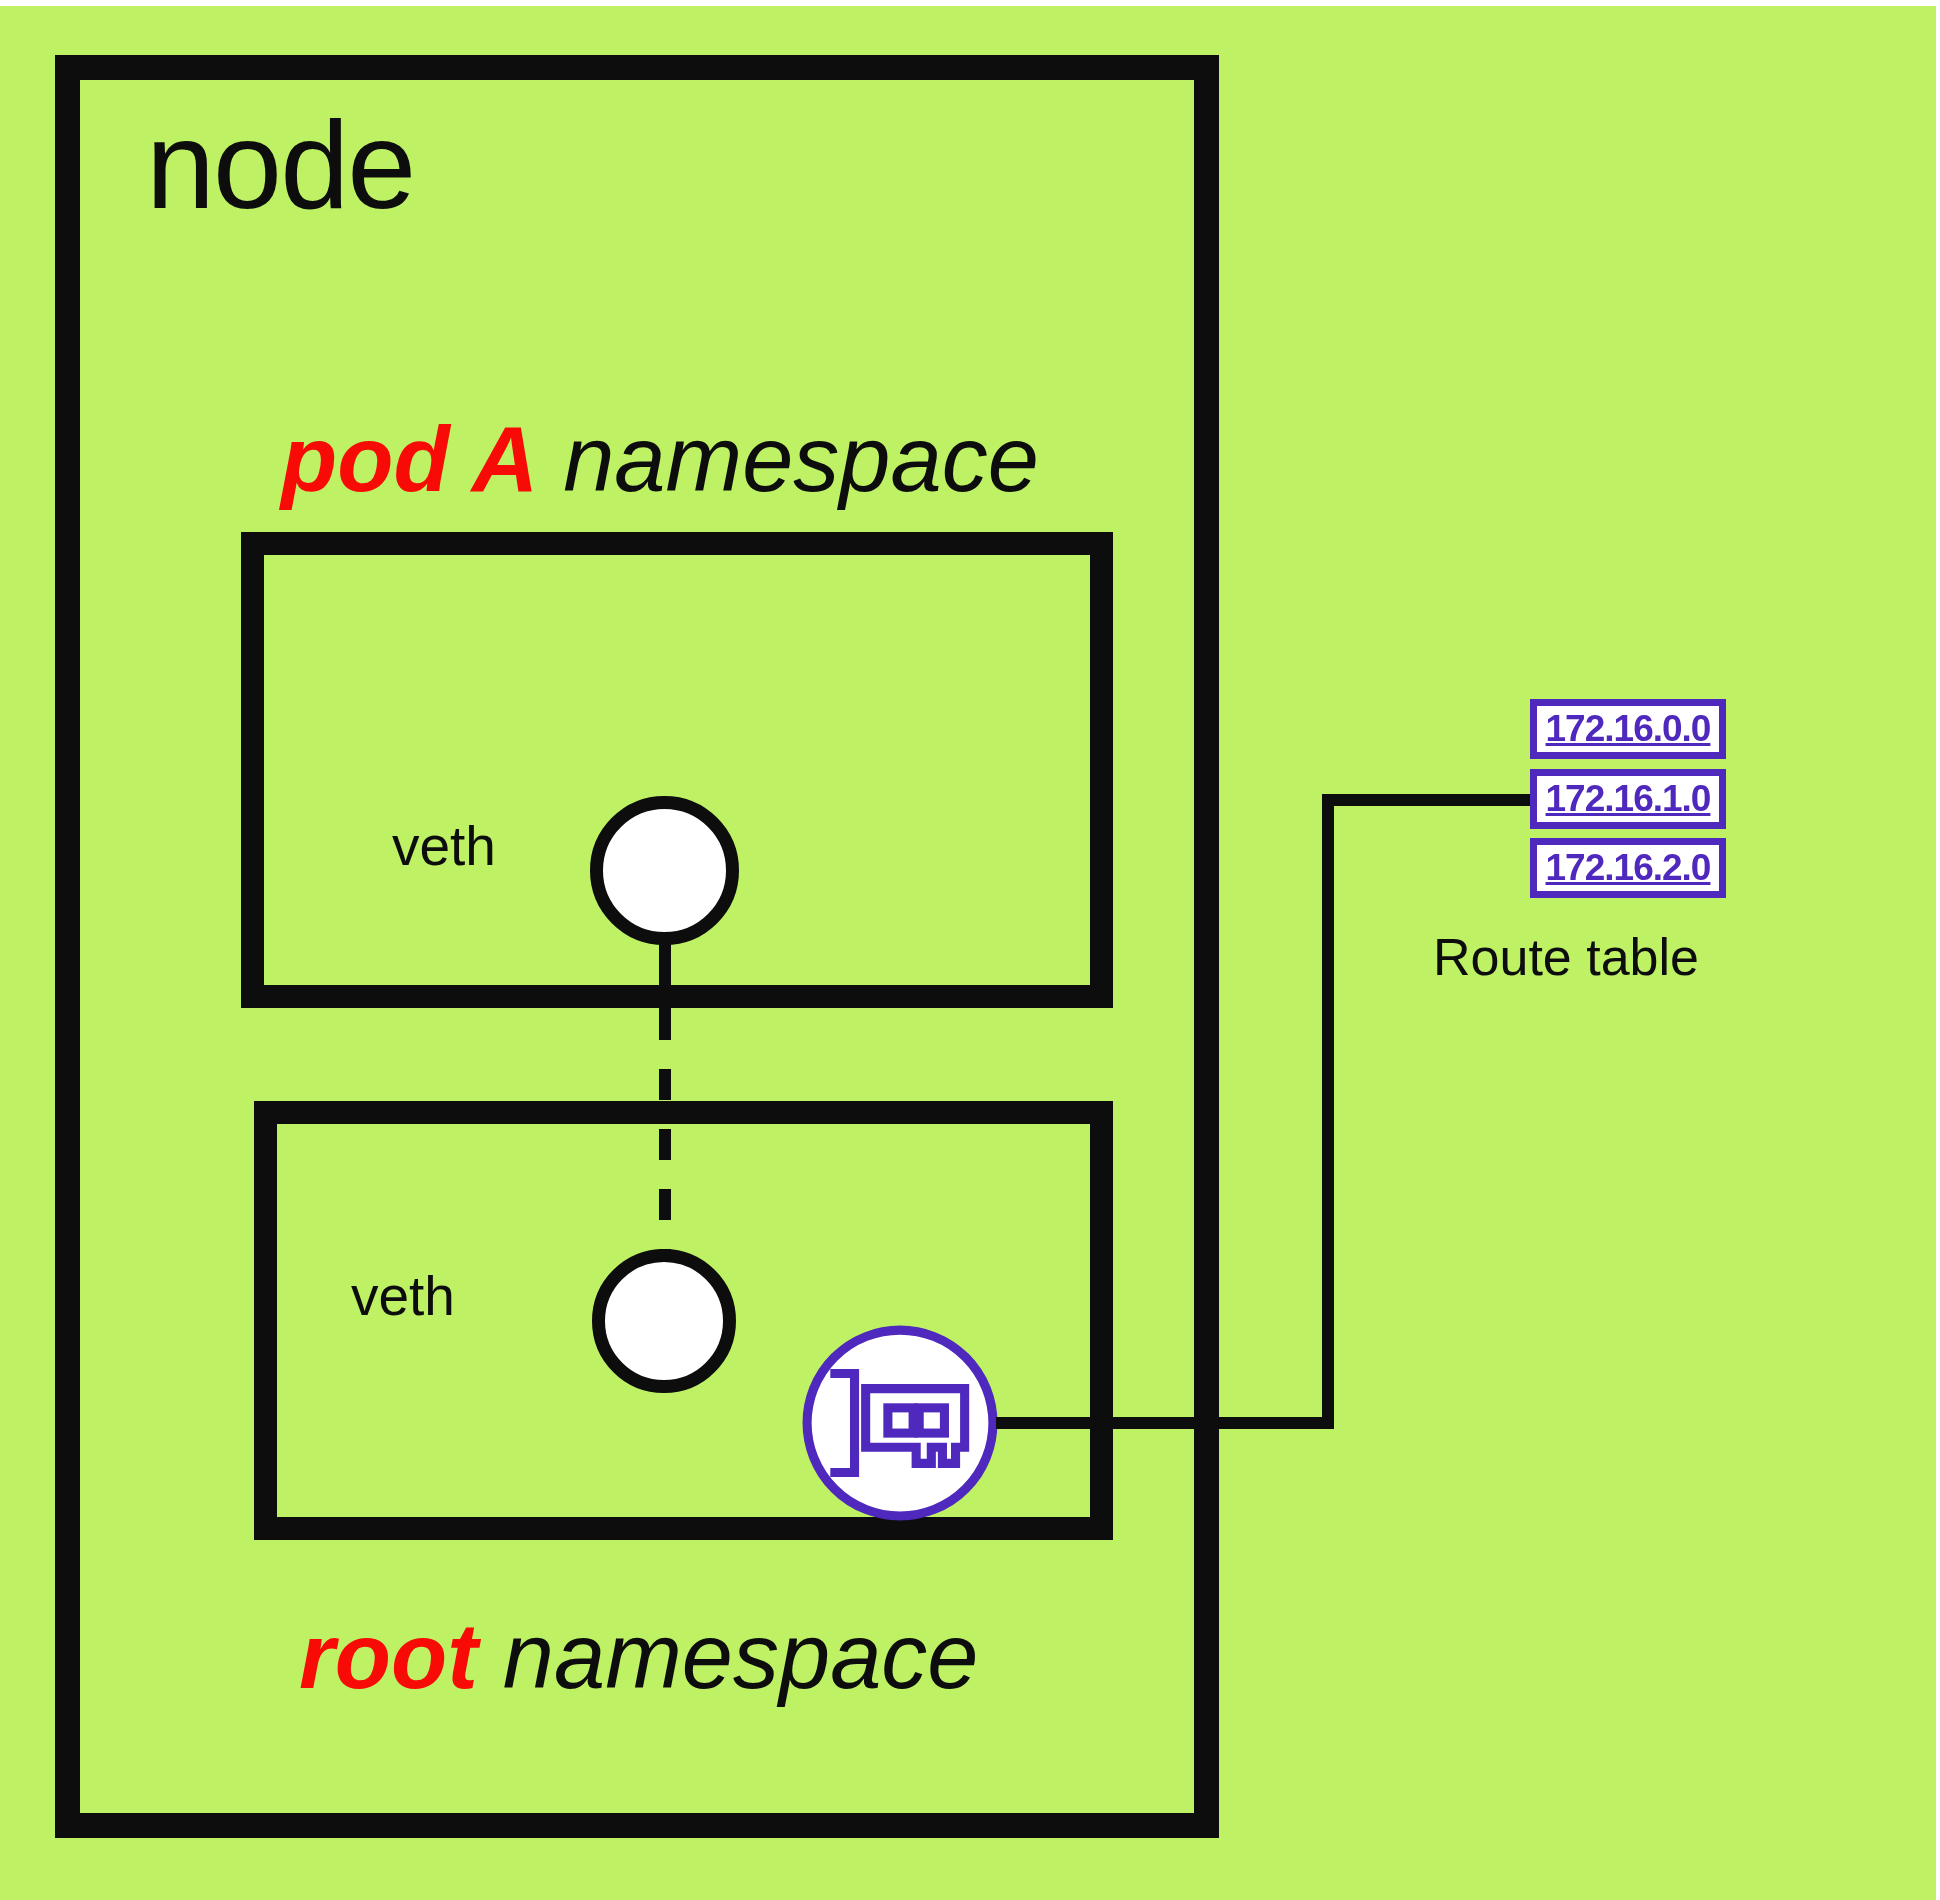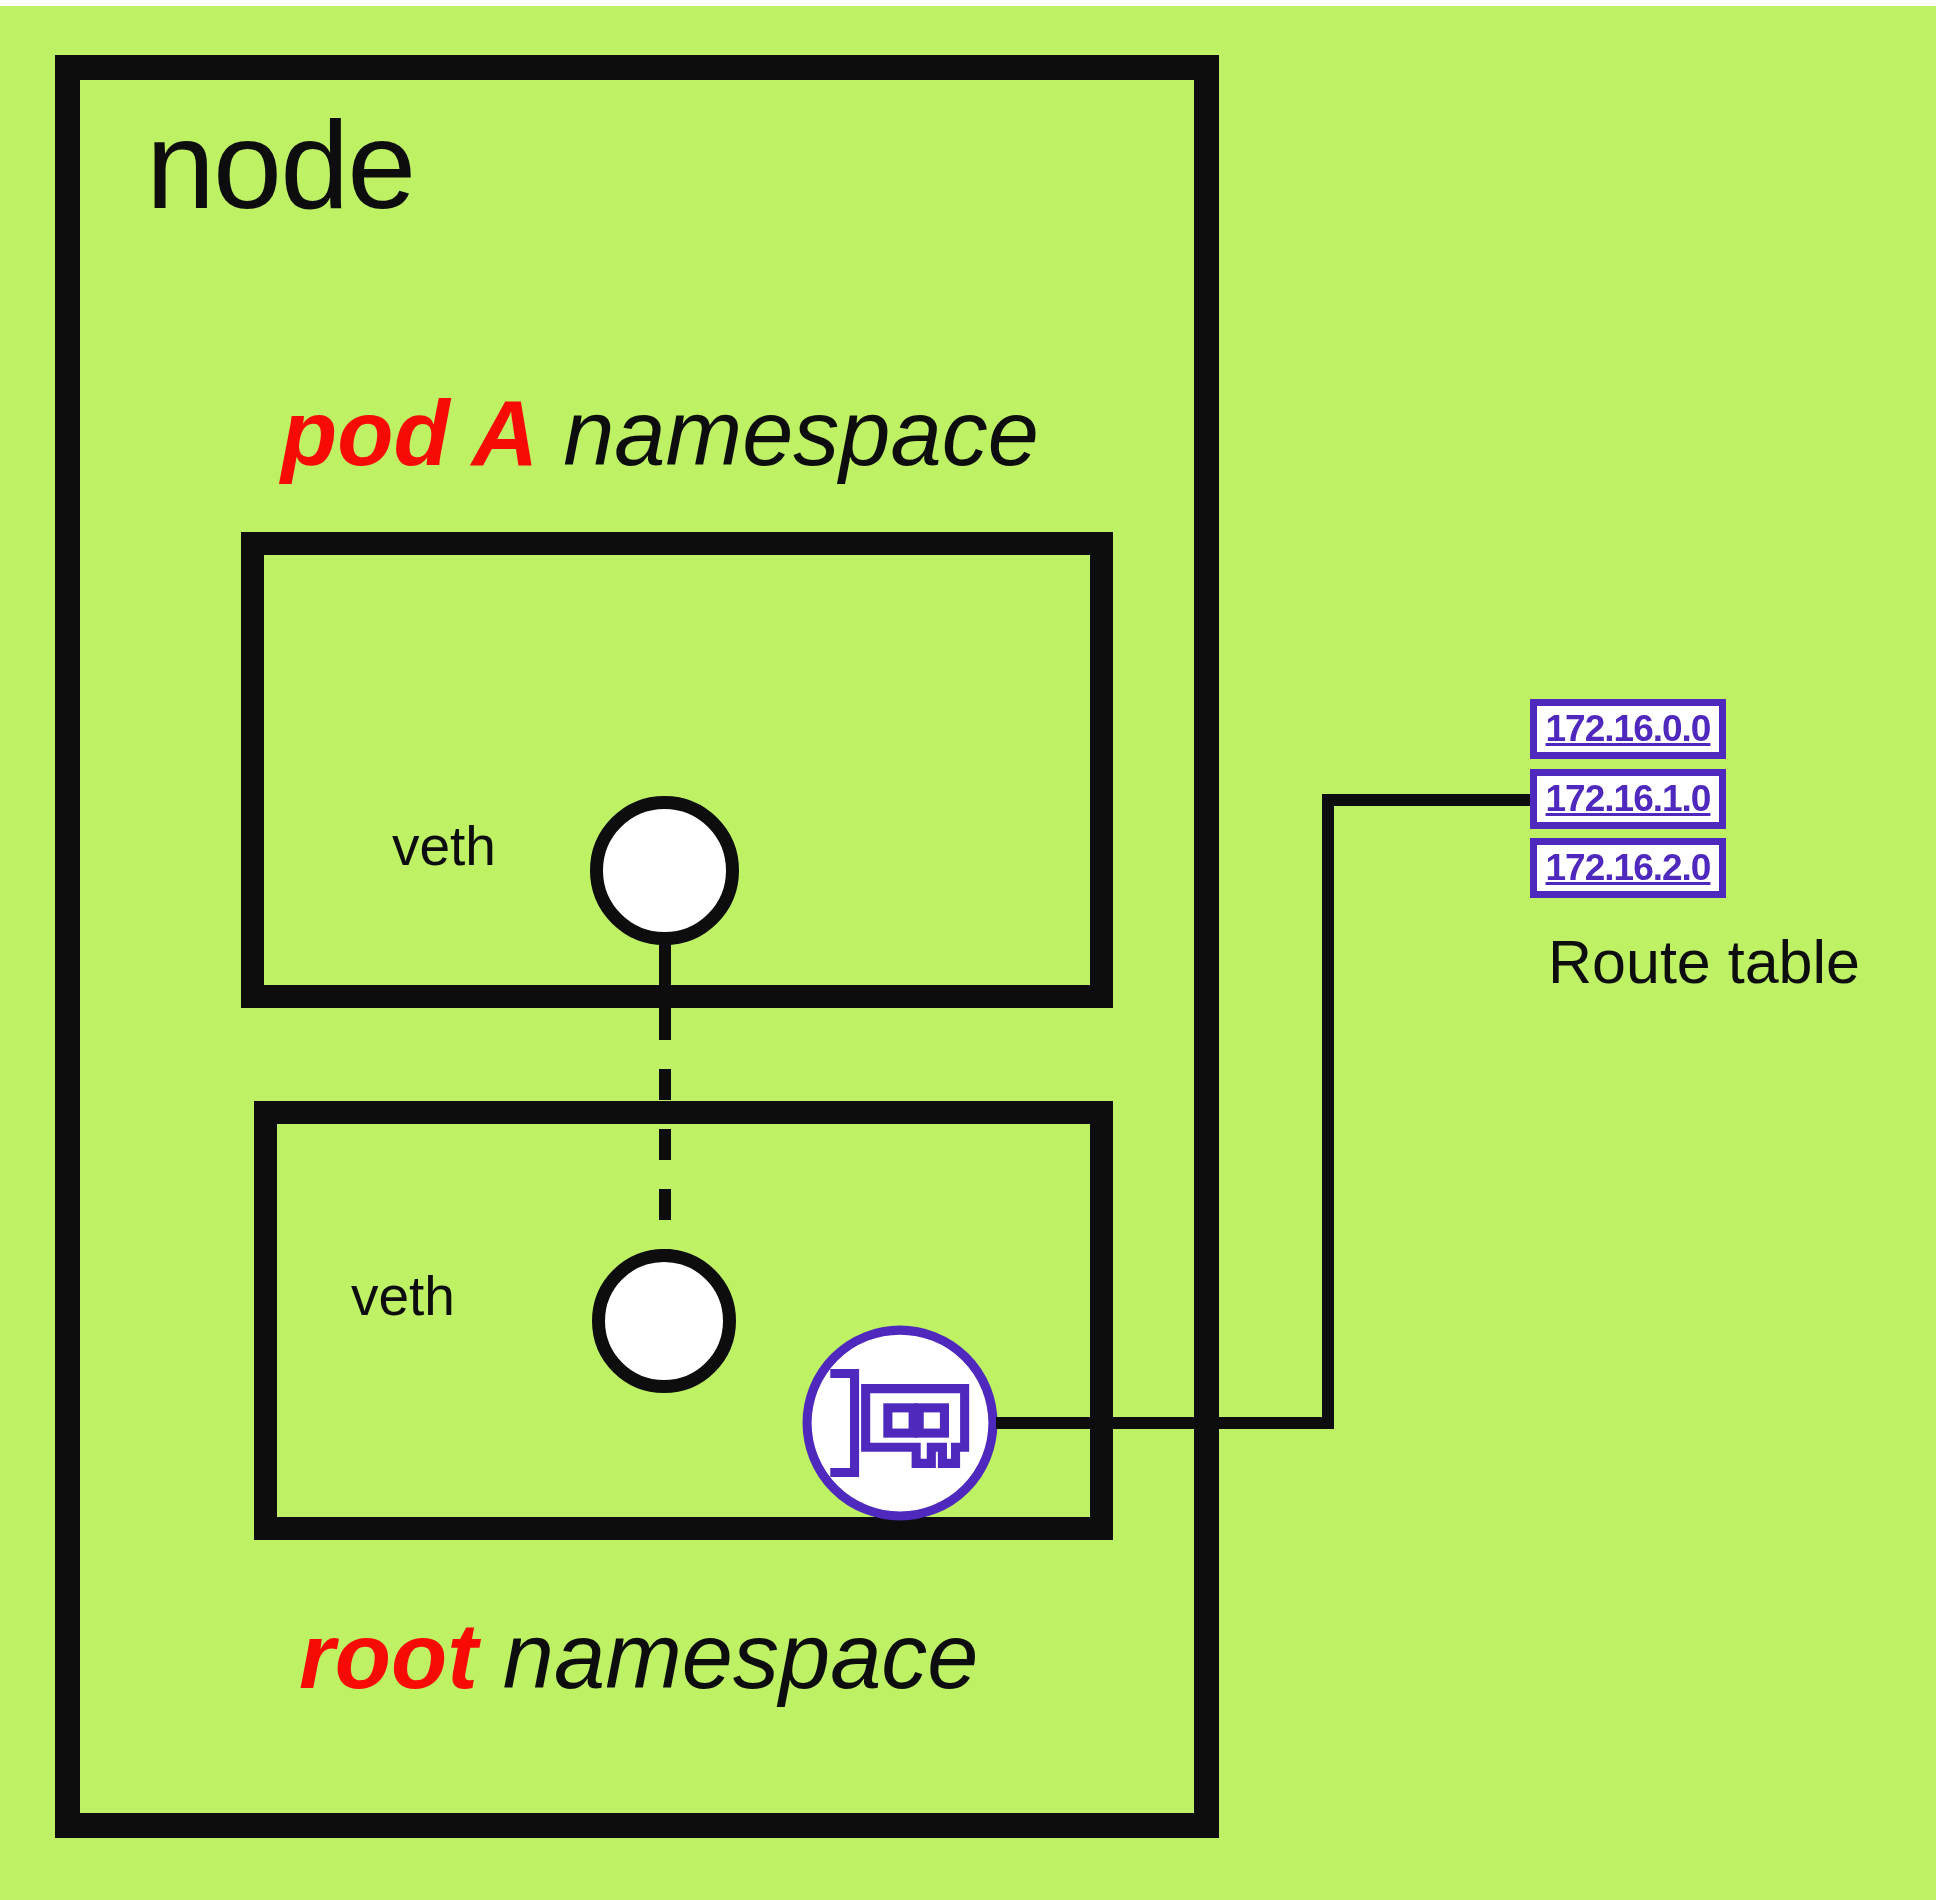--- a/index.html
+++ b/index.html
@@ -15,21 +15,21 @@
   .abs{position:absolute;box-sizing:border-box;}
 
   
   .node-box{left:55px;top:49px;width:1164px;height:1783px;border:25px solid #0d0d0d;}
   .pod-box{left:241px;top:526px;width:872px;height:476px;border:23px solid #0d0d0d;}
   .root-box{left:254px;top:1095px;width:859px;height:439px;border:23px solid #0d0d0d;}
 
   
   .node-label{left:146px;top:97px;font-size:124px;line-height:1.0;letter-spacing:-1.9px;}
   .ns-label{font-size:92px;line-height:1.08;font-style:italic;white-space:nowrap;}
-  .pod-ns-label{left:281px;top:378px;}
+  .pod-ns-label{left:281px;top:404px;}
   .root-ns-label{left:299px;top:1601px;text-align:center;}
   .ns-highlight{color:#f80b07;font-weight:700;font-style:italic;}
   .ns-rest{color:#0d0d0d;font-style:italic;margin-left:25px;}
   .veth-label{font-size:55px;line-height:1.0;}
   .veth-label-top{left:392px;top:813px;}
   .veth-label-bottom{left:351px;top:1263px;}
 
   
   .port-circle{border:13.6px solid #0d0d0d;border-radius:50%;background:#ffffff;}
   .port-circle-top{left:590px;top:790px;width:149px;height:149px;}
@@ -55,21 +55,21 @@
   .route-entries{
     left:1530px;top:693px;width:196px;
     display:flex;flex-direction:column;gap:9.7px;
   }
   .route-entry{
     height:60px;border:7.8px solid #4f28bd;background:#ffffff;
     display:flex;align-items:center;justify-content:center;
     color:#4f28bd;font-size:37px;font-weight:700;letter-spacing:-1px;
     box-sizing:border-box;white-space:nowrap;text-decoration:underline;
   }
-  .route-title{left:1433px;top:924px;width:427px;text-align:right;font-size:61px;line-height:1.05;}
+  .route-title{left:1433px;top:924px;width:427px;text-align:left;font-size:52px;line-height:1.05;}
 </style>
 </head>
 <body>
 
 <div class="canvas">
 
   <div class="abs node-box"></div>
   <div class="abs node-label">node</div>
 
   <div class="abs ns-label pod-ns-label">

